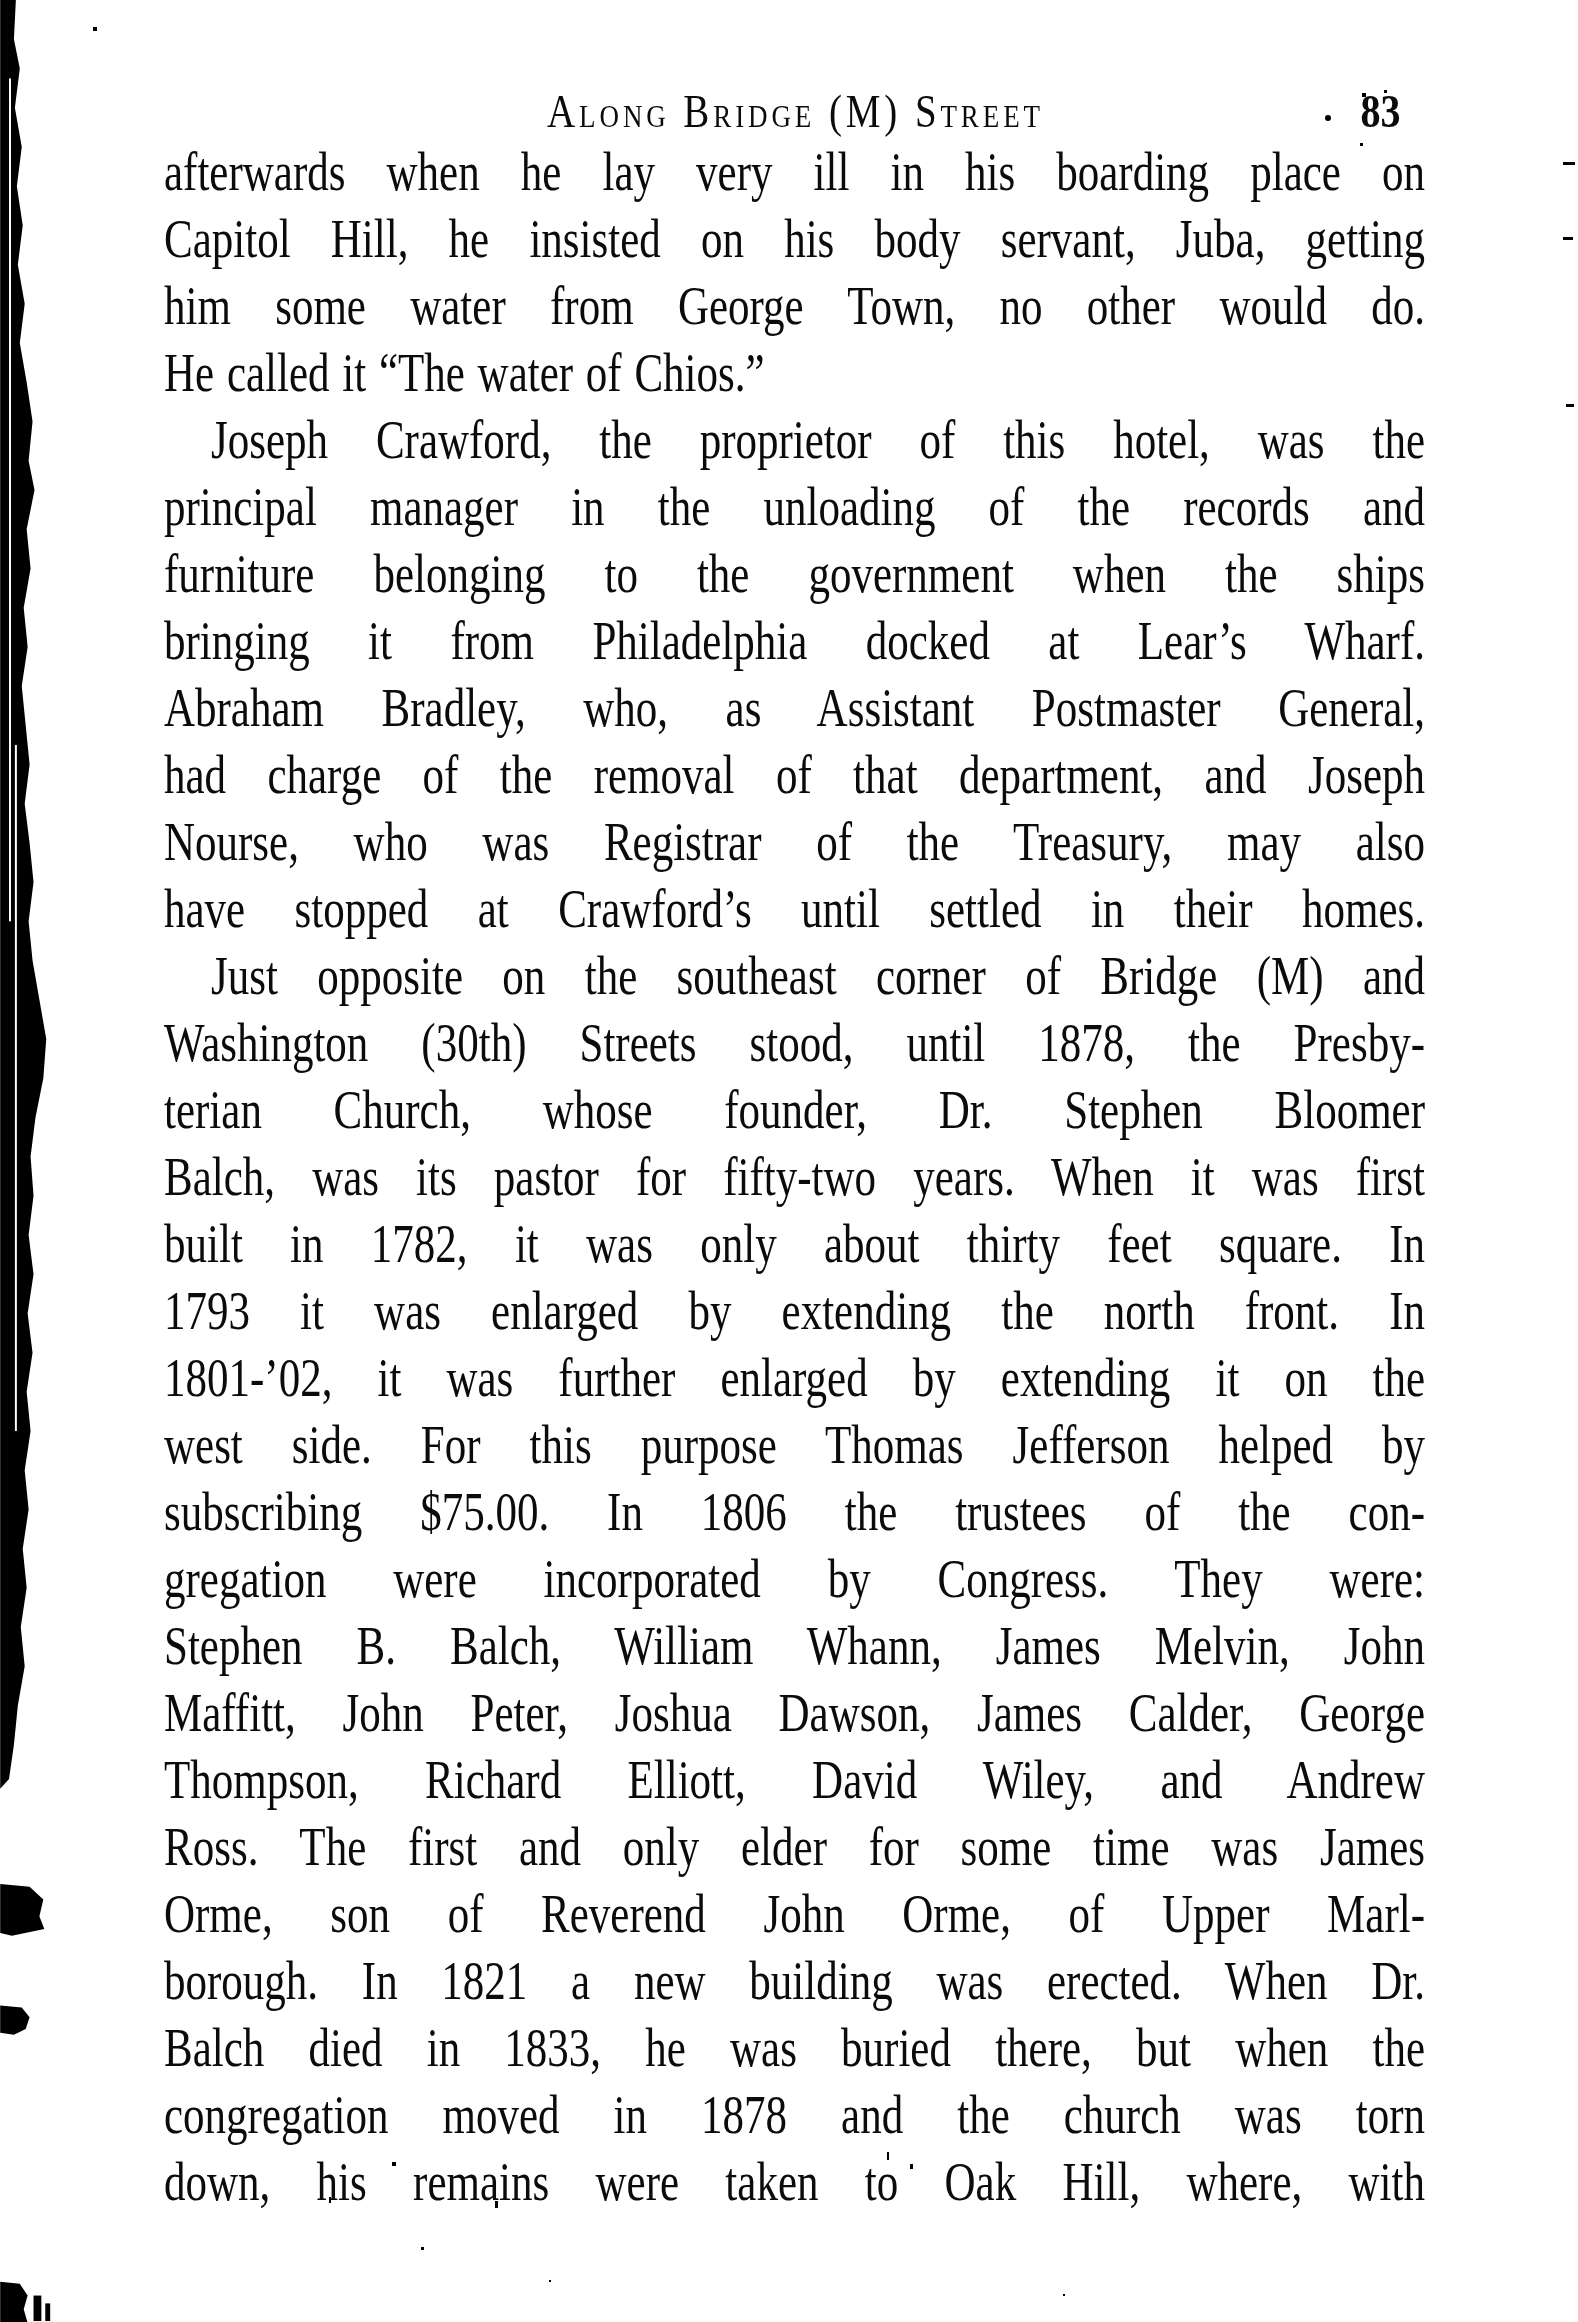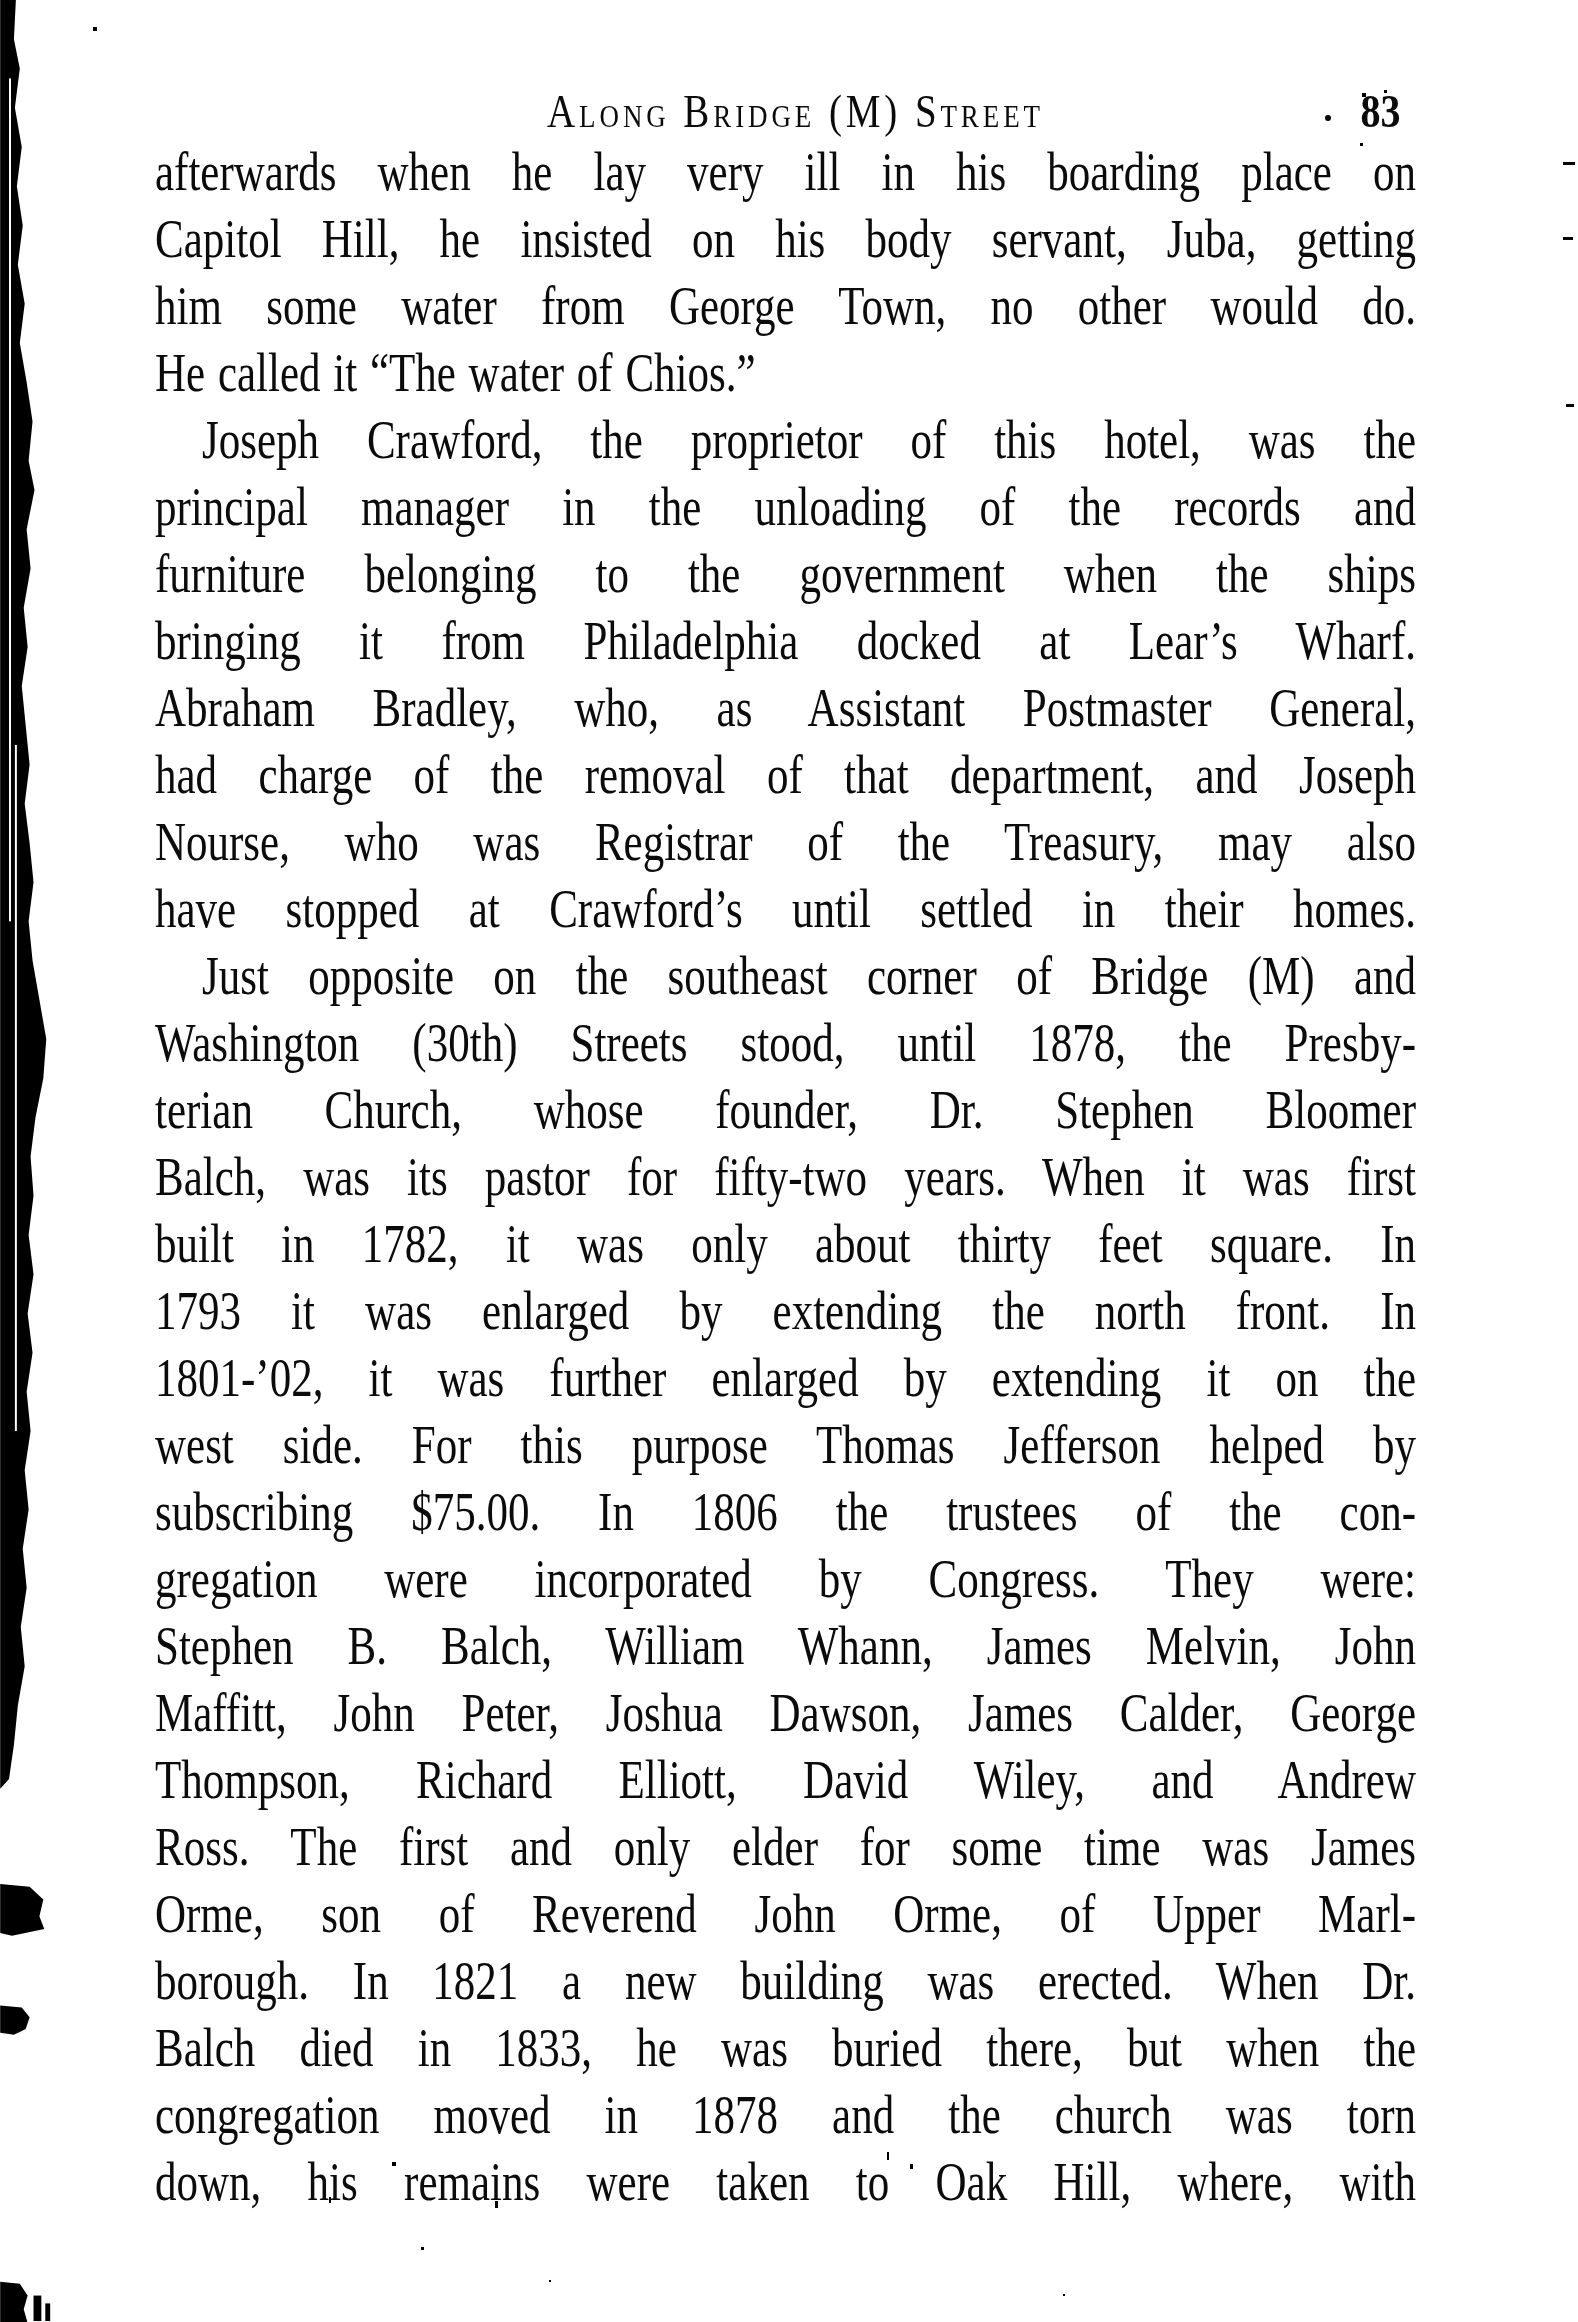--- a/index.html
+++ b/index.html
@@ -37,21 +37,21 @@
     right: 25.5px; top: 0;
     font-size: 40px;
     font-weight: bold;
     line-height: 55px;
     transform: scaleY(1.15);
     transform-origin: center 70%;
   }
   
   #body-text {
     position: absolute;
-    left: 155px; top: 143px;
+    left: 164px; top: 143px;
     width: 1261px;
   }
   .paragraph { margin: 0; padding: 0; }
   .line {
     height: 67px;
     line-height: 67px;
     font-size: 43px;
     text-align: justify;
     text-align-last: justify;
     white-space: normal;

